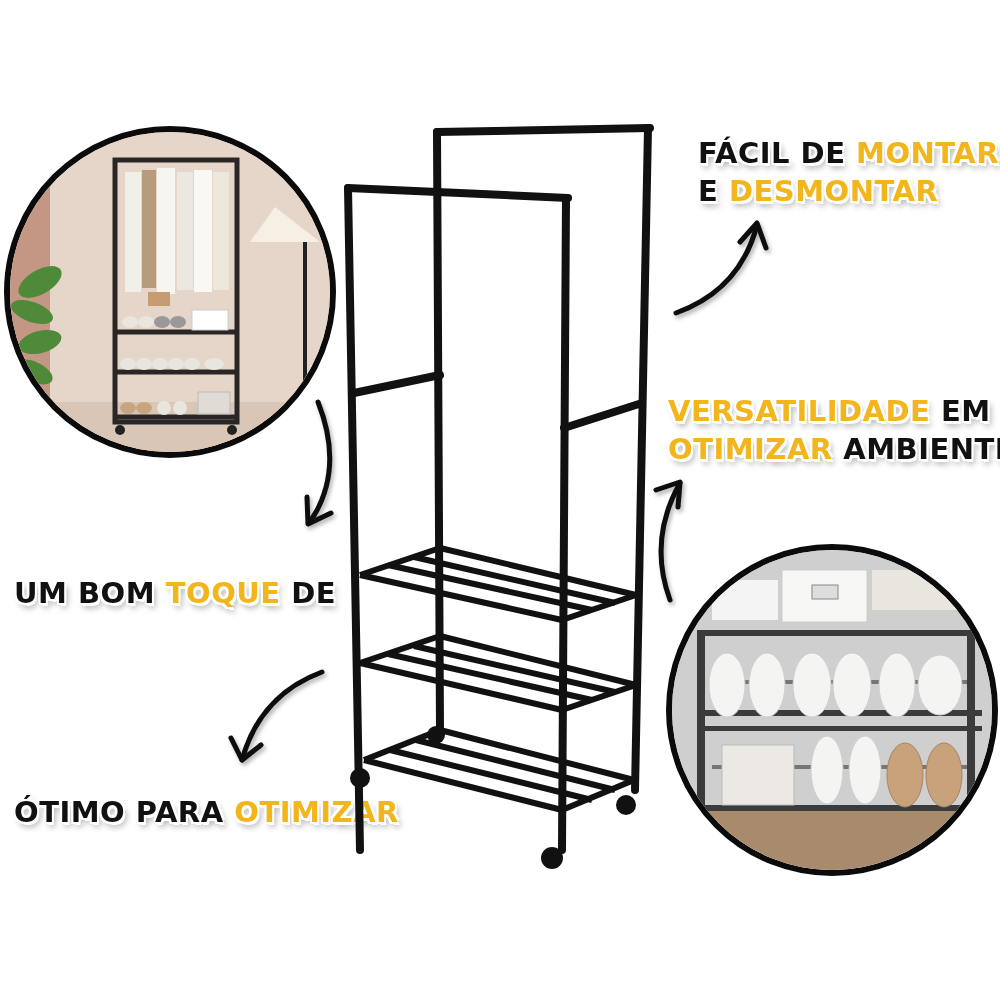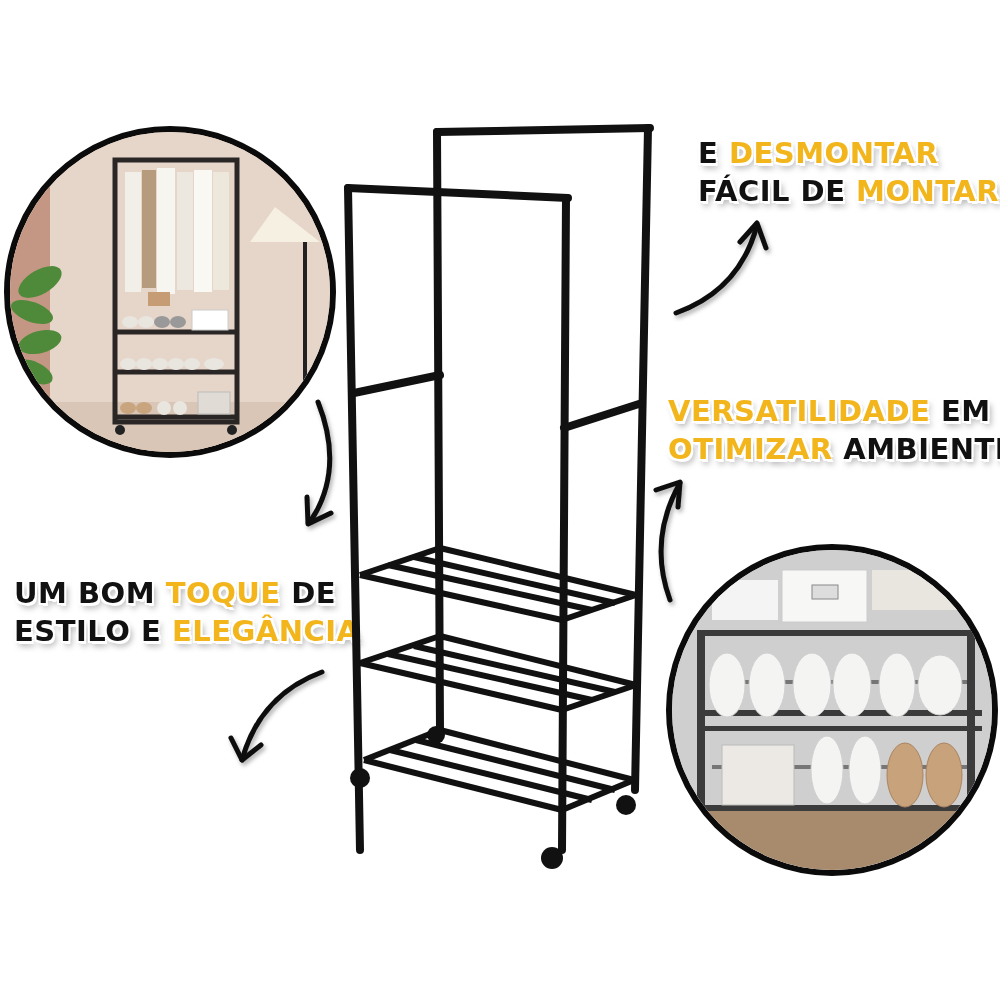--- a/index.html
+++ b/index.html
@@ -9,35 +9,35 @@
     font-family:"DejaVu Sans",sans-serif;white-space:nowrap;}
   .caption .hl{color:#f2b51c;}
   .caption .line{display:block;}
   .circle{position:absolute;border-radius:50%;border:6px solid #0b0b0b;overflow:hidden;box-sizing:border-box;}
   svg{display:block;}
 </style>
 </head>
 <body>
 
 <div class="caption" style="left:698px;top:134px;">
+  <span class="line"><span>FÁCIL DE </span><span class="hl">MONTAR</span></span>
   <span class="line"><span>E </span><span class="hl">DESMONTAR</span></span>
-  <span class="line"><span>FÁCIL DE </span><span class="hl">MONTAR</span></span>
 </div>
 
 <div class="caption" style="left:668px;top:392px;">
   <span class="line"><span class="hl">VERSATILIDADE</span><span> EM</span></span>
   <span class="line"><span class="hl">OTIMIZAR</span><span> AMBIENTE</span></span>
 </div>
 
 <div class="caption" style="left:14px;top:534px;margin-top:40px;">
   <span class="line"><span>UM BOM </span><span class="hl">TOQUE</span><span> DE</span></span>
-  <span class="line"><span>ESTILO E </span><span class="hl">ELEGÂNCIA</span></span>
 </div>
 
 <div class="caption" style="left:14px;top:793px;">
+  <span class="line"><span>ÓTIMO PARA </span><span class="hl">OTIMIZAR</span></span>
 </div>
 
 <div class="circle" style="left:4px;top:126px;width:332px;height:332px;background:#e3d2c6;">
   <svg width="320" height="320" viewBox="0 0 320 320">
     <rect width="320" height="320" fill="#e6d5c9"></rect>
     <rect x="0" y="0" width="40" height="320" fill="#b57a66" opacity="0.7"></rect>
     <rect x="0" y="270" width="320" height="50" fill="#d9c6b6"></rect>
 
     <g fill="#4f8a3a">
       <ellipse cx="30" cy="150" rx="24" ry="12" transform="rotate(-30 30 150)"></ellipse>

